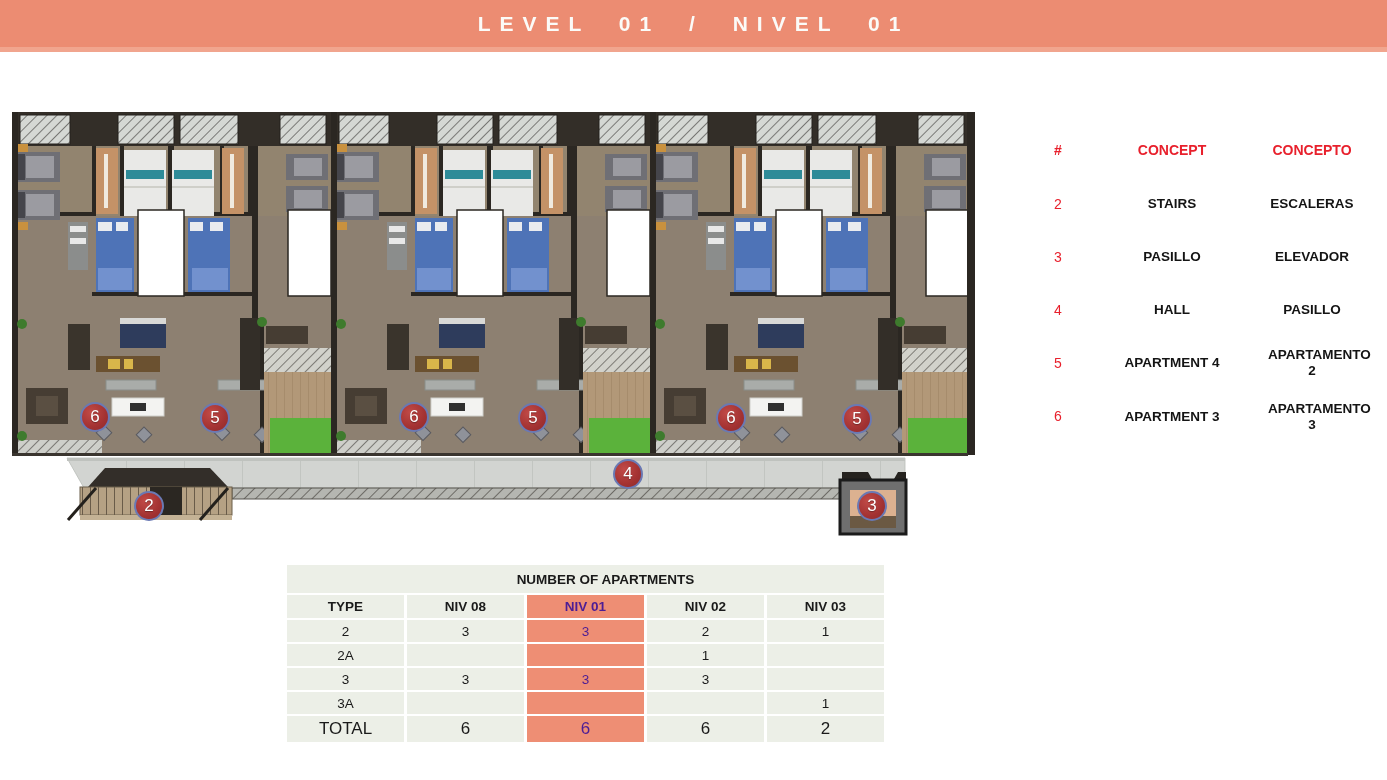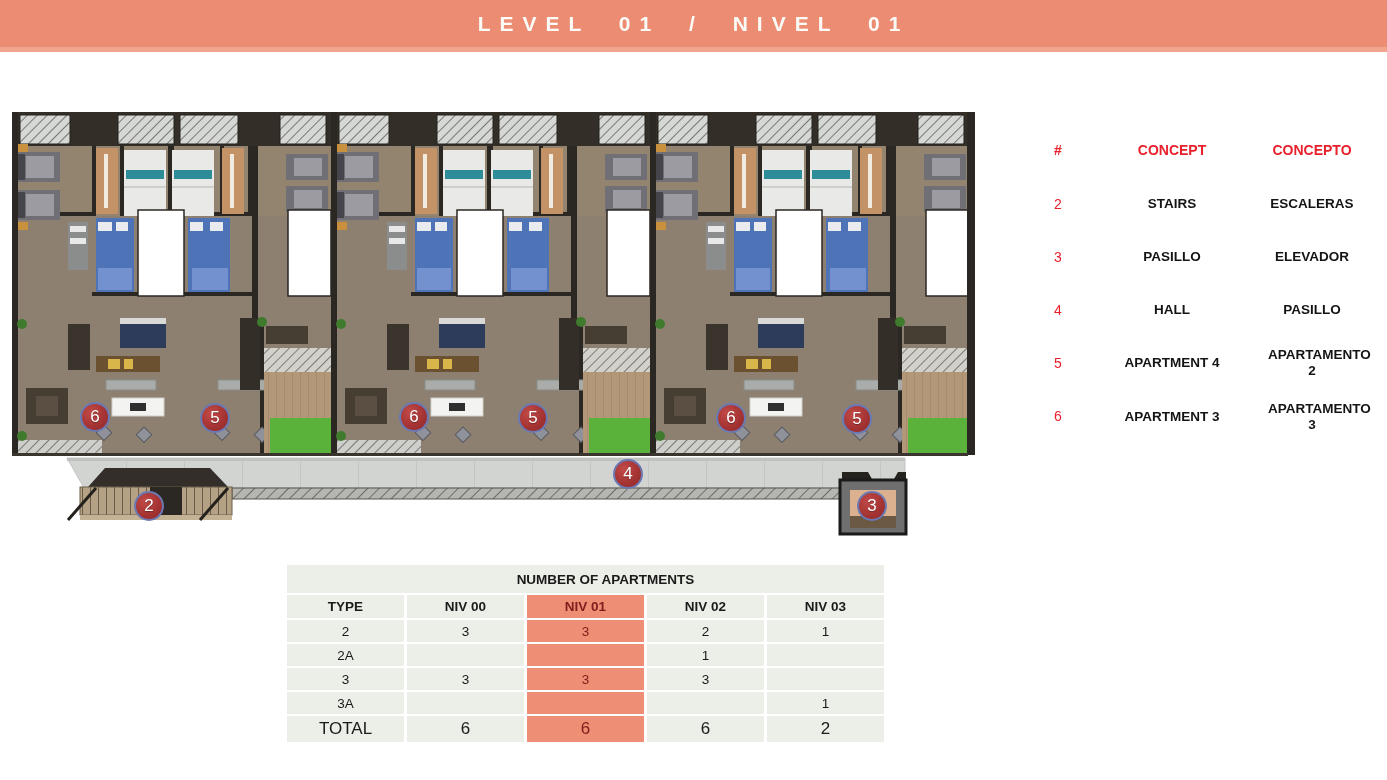--- a/index.html
+++ b/index.html
@@ -44,21 +44,21 @@
     height:28px; background:#ECEFE7; display:flex; align-items:center; justify-content:center;
     font-weight:bold; font-size:13.5px;padding-left:40px;
   }
   .t-row { display:grid; grid-template-columns:repeat(5,1fr); gap:3px; margin-top:2px; }
   .t-row .cell {
     background:#ECEFE7; height:22px; display:flex; align-items:center; justify-content:center;
     font-size:13.5px;
   }
   .t-head .cell { height:23px; font-weight:bold; }
   .t-total .cell { height:26px; font-weight:normal; font-size:17px; }
-  .t-row .cell.hl { background:#EE8E74; color:#7f1d1d; }
+  .t-row .cell.hl { background:#EE8E74; color:#4c1d95; }
 </style>
 </head>
 <body>
 
 <div class="page">
 
   <div class="header">
     <span>LEVEL 01 / NIVEL 01</span>
   </div>
 
@@ -246,21 +246,21 @@
     <span class="lg-num">6</span>
     <span class="lg-txt">APARTMENT 3</span>
     <span class="lg-txt">APARTAMENTO 3</span>
   </div>
 
   <div class="apt-table">
     <div class="t-title">NUMBER OF APARTMENTS</div>
 
     <div class="t-row t-head">
       <div class="cell">TYPE</div>
-      <div class="cell">NIV 00</div>
+      <div class="cell">NIV 08</div>
       <div class="cell hl">NIV 01</div>
       <div class="cell">NIV 02</div>
       <div class="cell">NIV 03</div>
     </div>
 
     <div class="t-row">
       <div class="cell">2</div>
       <div class="cell">3</div>
       <div class="cell hl">3</div>
       <div class="cell">2</div>

